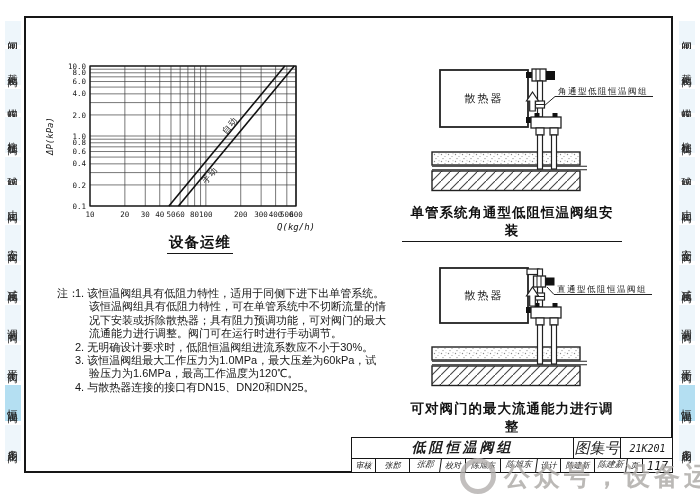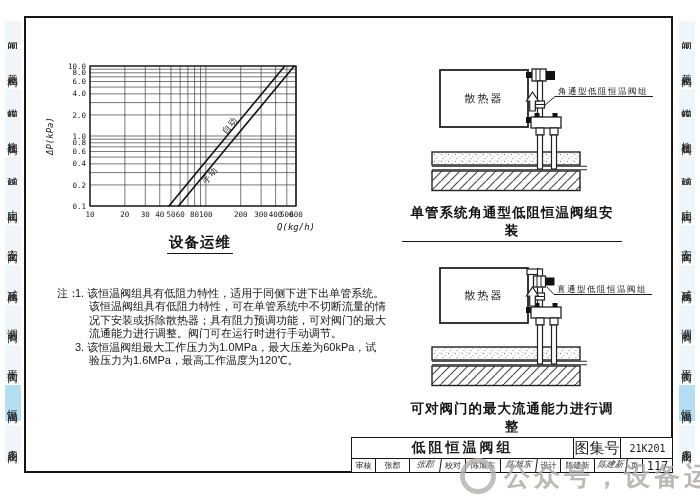--- a/index.html
+++ b/index.html
@@ -38,21 +38,21 @@
   
   .titleblock{
     position:absolute;left:351px;top:437px;width:322px;height:36px;
     border:1.8px solid #161616;box-sizing:border-box;background:#fff;
     display:flex;flex-direction:column;z-index:3;
   }
   .tb-row{display:flex;flex:1;min-height:0}
   .tb-row.r1{flex:1.55;border-bottom:1.4px solid #161616}
   .tb-cell{
     display:flex;align-items:center;justify-content:center;
-    border-right:1.2px solid #161616;box-sizing:border-box;overflow:hidden;white-space:nowrap;
+    border-right:1.2px solid #161616;box-sizing:border-box;overflow:hidden;white-space:nowrap;font-style:italic;
   }
   .tb-cell:last-child{border-right:none}
   .tb-title{flex:0 0 222px;font-size:14px;font-weight:bold;letter-spacing:3px}
   .tb-atlas-label{flex:0 0 47px;font-size:15px}
   .tb-atlas-no{flex:0 0 53px;font-size:10px;font-family:"DejaVu Sans Mono",monospace}
   .tb-s{font-size:8px}
   .sig{font-style:italic;font-size:8.5px;color:#2e2e2e;transform:skewX(-8deg)}
   .tb-page-no{font-family:"DejaVu Sans Mono",monospace;font-size:12px}
   
   .diagram{position:absolute;width:270px;height:160px}
@@ -269,21 +269,23 @@
       <line x1="149" y1="54.5" x2="142" y2="47" stroke="#222" stroke-width="1"></line>
     </g>
   </svg>
 </div>
 <div class="underlined-title" style="left:402px;top:400px;width:220px"><span>可对阀门的最大流通能力进行调整</span></div>
 
 <div class="notes">
   <span class="prefix">注：</span>
   <div class="items">
     <div class="item"><span>1.</span> <span>该恒温阀组具有低阻力特性，适用于同侧下进下出单管系统。该恒温阀组具有低阻力特性，可在单管系统中不切断流量的情况下安装或拆除散热器；具有阻力预调功能，可对阀门的最大流通能力进行调整。阀门可在运行时进行手动调节。</span></div>
+    <div class="item"><span>2.</span> <span>无明确设计要求时，低阻恒温阀组进流系数应不小于30%。</span></div>
     <div class="item"><span>3.</span> <span>该恒温阀组最大工作压力为1.0MPa，最大压差为60kPa，试验压力为1.6MPa，最高工作温度为120℃。</span></div>
+    <div class="item"><span>4.</span> <span>与散热器连接的接口有DN15、DN20和DN25。</span></div>
   </div>
 </div>
 
 <div class="titleblock">
   <div class="tb-row r1">
     <div class="tb-cell tb-title">低阻恒温阀组</div>
     <div class="tb-cell tb-atlas-label">图集号</div>
     <div class="tb-cell tb-atlas-no">21K201</div>
   </div>
   <div class="tb-row">

